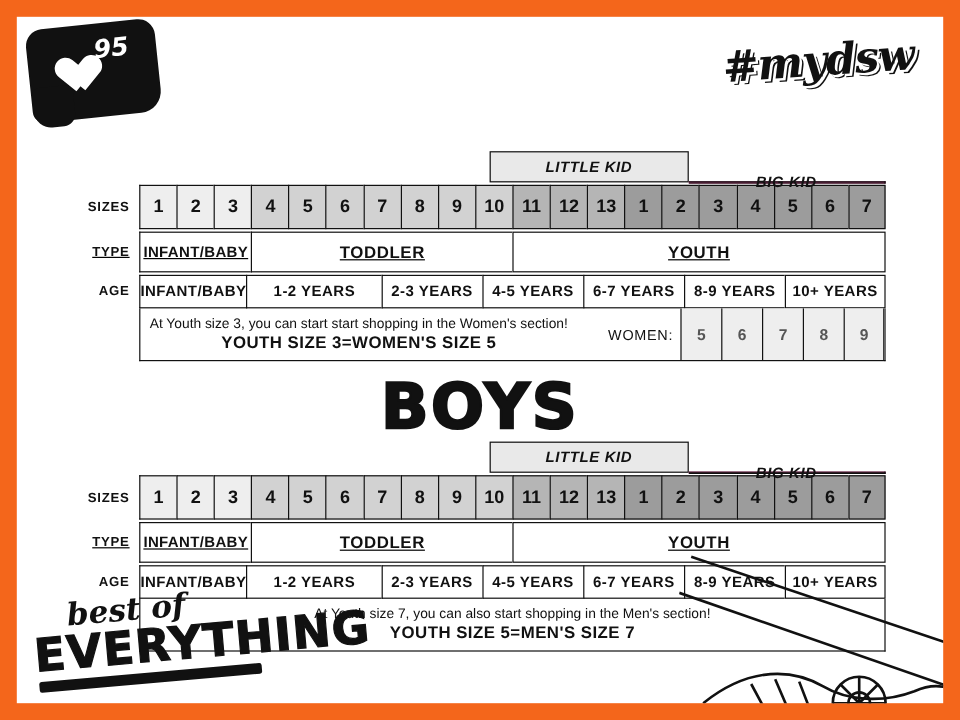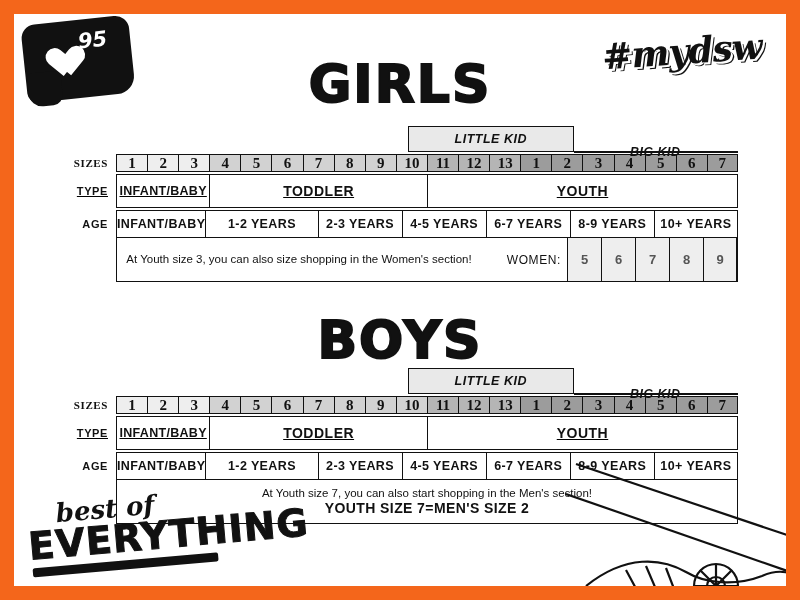--- a/index.html
+++ b/index.html
@@ -212,21 +212,21 @@
     justify-content: center;
     font-size: 15px;
     font-weight: bold;
     color: #111;
     border: 1.5px solid #111;
     border-right: none;
     box-sizing: border-box;
   }
   .cell:last-child { border-right: 1.5px solid #111; }
 
-  .sizes-row { height: 18px; font-family: Liberation Serif, serif; }
+  .sizes-row { height: 37px; }
   .sizes-row .cell { font-size: 15px; }
   .tone-0 { background: #ffffff; }
   .tone-1 { background: #eeeeee; }
   .tone-2 { background: #d2d2d2; }
   .tone-3 { background: #b5b5b5; }
   .tone-4 { background: #9c9c9c; }
 
   .type-row { height: 34px; text-decoration: underline; }
   .type-row .cell { font-size: 14px; letter-spacing: .5px; }
   .type-row .cell.small { font-size: 12.5px; letter-spacing: .3px; }
@@ -275,21 +275,20 @@
 
   <div class="tag-logo">
     <div class="tag-shape"></div>
     <div class="tag-notch"></div>
     <div class="tag-heart"></div>
     <div class="tag-num">95</div>
   </div>
 
   <div class="hashtag">#mydsw</div>
 
-  <div class="section-title" id="girls-title">GIRLS</div>
 
   <div class="chart" id="girls-chart">
     <div class="kid-row">
       <div class="kid-cell kid-little">LITTLE KID</div>
       <div class="kid-cell kid-big">BIG KID</div>
     </div>
 
     <div class="grid-row sizes-row">
       <div class="row-label">SIZES</div>
       <div class="row-cells" id="girls-sizes-cells">
@@ -333,21 +332,22 @@
           <div class="cell tone-0" style="width: 15%;">2-3 YEARS</div>
           <div class="cell tone-0" style="width: 15%;">4-5 YEARS</div>
           <div class="cell tone-0" style="width: 15%;">6-7 YEARS</div>
           <div class="cell tone-0" style="width: 15%;">8-9 YEARS</div>
           <div class="cell tone-0" style="width: 15%;">10+ YEARS</div>
         </div>
     </div>
 
     <div class="note-row">
       <div class="note-text">
-        <div class="note-line1">At Youth size 3, you can also size shopping in the Women's section!</div>
+        <div class="note-line1">At Youth size 3, you can start start shopping in the Women's section!</div>
+        <div class="note-line2">YOUTH SIZE 3=WOMEN'S SIZE 5</div>
       </div>
       <div class="note-women-label">WOMEN:</div>
       <div class="women-cells" id="girls-women-cells">
           <div class="cell tone-1" style="width: 20%; border-top: none; border-bottom: none;">5</div>
           <div class="cell tone-1" style="width: 20%; border-top: none; border-bottom: none;">6</div>
           <div class="cell tone-1" style="width: 20%; border-top: none; border-bottom: none;">7</div>
           <div class="cell tone-1" style="width: 20%; border-top: none; border-bottom: none;">8</div>
           <div class="cell tone-1" style="width: 20%; border-top: none; border-bottom: none;">9</div>
         </div>
     </div>
@@ -405,21 +405,21 @@
           <div class="cell tone-0" style="width: 15%;">4-5 YEARS</div>
           <div class="cell tone-0" style="width: 15%;">6-7 YEARS</div>
           <div class="cell tone-0" style="width: 15%;">8-9 YEARS</div>
           <div class="cell tone-0" style="width: 15%;">10+ YEARS</div>
         </div>
     </div>
 
     <div class="note-row centered">
       <div class="note-text">
         <div class="note-line1">At Youth size 7, you can also start shopping in the Men's section!</div>
-        <div class="note-line2">YOUTH SIZE 7=MEN'S SIZE 2</div>
+        <div class="note-line2">YOUTH SIZE 5=MEN'S SIZE 7</div>
       </div>
     </div>
   </div>
 
   <div class="boe">
     <div class="boe-best">best of</div>
     <div class="boe-every">EVERYTHING</div>
     <div class="boe-bar"></div>
   </div>
 

